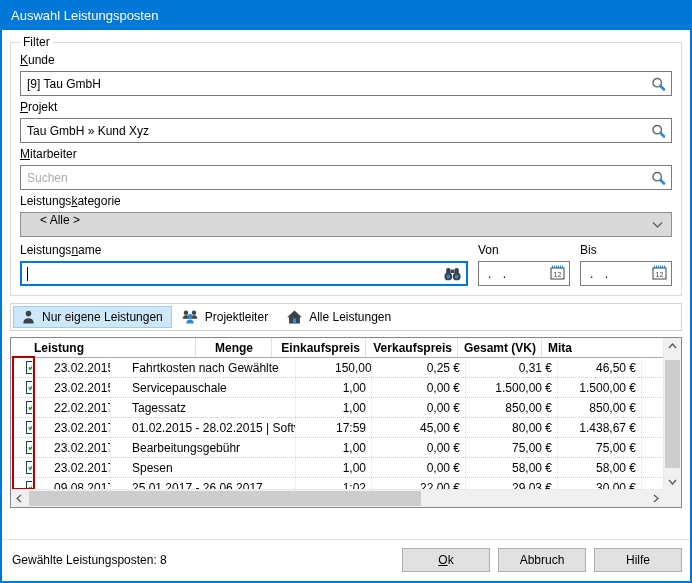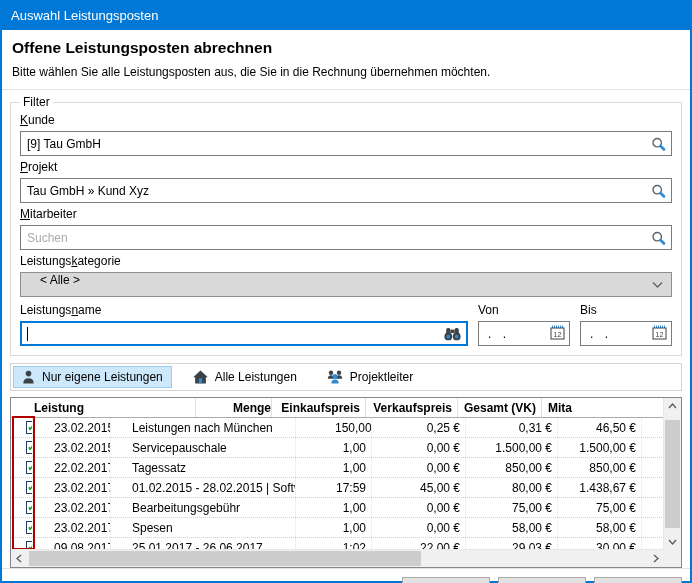--- a/index.html
+++ b/index.html
@@ -19,36 +19,36 @@
   .inputbox .icon-right{position:absolute;right:5px;top:50%;transform:translateY(-50%);display:flex;align-items:center;}
   .inputbox.focused{border:2px solid #0078d7;height:21px;}
   .caret{display:inline-block;width:1px;height:14px;background:#000;margin-left:5px;}
   .combo{height:23px;border:1px solid #8f8f8f;background:#d9d9d9;display:flex;padding-left:19px;position:relative;}
   .combo .icon-right{position:absolute;right:8px;top:50%;transform:translateY(-50%);display:flex;}
   .lrow{display:flex;gap:10px;margin-top:2px;}
   .lcol.grow{flex:1;min-width:0;}
   .lcol.datecol{width:92px;flex:none;}
   .datefield{height:23px;border:1px solid #7b7b7b;background:#fff;display:flex;align-items:center;justify-content:space-between;padding:0 4px 0 9px;}
   .datefield .dval{letter-spacing:4px;}
-  .tabstrip{flex:none;margin:7px 8px 0;border:1px solid #d4d4d4;padding:2px;display:flex;align-items:stretch;gap:12px;}
+  .tabstrip{flex:none;margin:7px 8px 0;border:1px solid #d4d4d4;padding:2px;display:flex;align-items:stretch;gap:1px;}
   .tab{display:flex;align-items:center;gap:7px;padding:3px 8px;border:1px solid transparent;cursor:default;}
   .tab.selected{background:#cde8fb;border:1px solid #9fcdf0;}
   .tablewrap{flex:none;margin:6px 8px 0;border:1px solid #828790;position:relative;height:169px;box-sizing:content-box;background:#fff;overflow:hidden;}
   .thead{display:flex;height:19px;font-weight:bold;border-bottom:1px solid #ababab;margin-right:17px;align-items:center;}
   .thead>div{box-sizing:border-box;height:100%;display:flex;align-items:center;border-right:1px solid #e0e0e0;overflow:hidden;white-space:nowrap;}
   .tbody{margin-right:17px;}
   .trow{display:flex;height:19px;align-items:center;border-bottom:1px dotted #cfcfcf;}
   .trow>div{box-sizing:border-box;height:100%;display:flex;align-items:center;border-right:1px dotted #e3e3e3;overflow:hidden;white-space:nowrap;padding-left:21px;}
   .c-datumhead{width:100px;padding-left:5px;}
   .c-check{width:22px;justify-content:center;}
   .c-datum{width:78px;padding-left:2px;}
   .c-leistung{width:185px;padding-left:7px;}
   .thead .c-leistung{padding-left:23px;}
   .c-menge{width:76px;}
-  .thead .c-menge{justify-content:flex-end;padding-right:0;text-align:right;}
+  .thead .c-menge{justify-content:flex-end;padding-right:18px;text-align:right;}
   .trow .c-menge{padding:0 5px 0 12px;}
   .trow .c-menge .unit{width:27px;color:#14532d;flex:none;margin-top:44px;}
   .trow .c-menge .mval{flex:1;text-align:right;display:block;}
   .c-ek{width:94px;}
   .c-vk{width:92px;}
   .c-gesamt{width:84px;}
   .num,.thead .c-ek,.thead .c-vk,.thead .c-gesamt{justify-content:flex-end;padding-right:5px;}
   .c-mit{flex:1;padding-left:6px;border-right:none !important;}
   .checkbox{width:13px;height:13px;box-sizing:border-box;border:1px solid #1e3c64;background:#fff;display:flex;align-items:center;justify-content:center;}
   .checkbox.checked::before{content:"✓";color:#1ea321;font-weight:bold;font-size:12px;line-height:1;margin-top:-1px;}
@@ -72,24 +72,20 @@
 </style>
 </head>
 <body>
 
 <div class="window">
 
   <div class="titlebar">
     <span>Auswahl Leistungsposten</span>
   </div>
 
-  <div class="header">
-    <div class="h-title">Offene Leistungsposten abrechnen</div>
-    <div class="h-sub">Bitte wählen Sie alle Leistungsposten aus, die Sie in die Rechnung übernehmen möchten.</div>
-  </div>
 
   <fieldset class="filter">
     <legend>Filter</legend>
 
     <label class="flabel"><u>K</u>unde</label>
     <div class="inputbox">
       <input type="text" value="[9] Tau GmbH" style="">
       <span class="icon-right">
         <svg width="15" height="15" viewBox="0 0 15 15">
             <circle cx="6.2" cy="6.2" r="4.2" fill="none" stroke="#5a6570" stroke-width="1.4"></circle>
@@ -197,59 +193,59 @@
       <span class="ticon">
         <svg width="13" height="14" viewBox="0 0 13 14">
             <circle cx="6.5" cy="3.6" r="2.8" fill="#3b4248"></circle>
             <path d="M1.3 13.4 q0-5.2 5.2-5.2 q5.2 0 5.2 5.2 z" fill="#3b4248"></path>
           </svg>
       </span>
       <span>Nur eigene Leistungen</span>
     </div>
     <div class="tab">
       <span class="ticon">
-        <svg width="15" height="14" viewBox="0 0 15 14">
-          <path d="M7.5 0.6 L14.8 7.2 L12.9 7.2 L12.9 13.4 L2.1 13.4 L2.1 7.2 L0.2 7.2 Z" fill="#3b4248"></path>
-          <rect x="5.9" y="8.3" width="3.2" height="5.1" fill="#2f8ad3"></rect>
-        </svg>
-      </span>
-      <span>Alle Leistungen</span>
-    </div>
-    <div class="tab">
-      <span class="ticon">
         <svg width="16" height="14" viewBox="0 0 16 14">
           <circle cx="4" cy="2.8" r="2.2" fill="#3b4248"></circle>
             <path d="M0.8 8.8 q0-3.6 3.2-3.6 q3.2 0 3.2 3.6 z" fill="#3b4248"></path>
           <circle cx="12" cy="2.8" r="2.2" fill="#3b4248"></circle>
             <path d="M8.8 8.8 q0-3.6 3.2-3.6 q3.2 0 3.2 3.6 z" fill="#3b4248"></path>
           <circle cx="8" cy="6.4" r="2.5" fill="#2f8ad3"></circle>
             <path d="M4.3 13.6 q0-4 3.7-4 q3.7 0 3.7 4 z" fill="#2f8ad3"></path>
         </svg>
       </span>
       <span>Projektleiter</span>
     </div>
+    <div class="tab">
+      <span class="ticon">
+        <svg width="15" height="14" viewBox="0 0 15 14">
+          <path d="M7.5 0.6 L14.8 7.2 L12.9 7.2 L12.9 13.4 L2.1 13.4 L2.1 7.2 L0.2 7.2 Z" fill="#3b4248"></path>
+          <rect x="5.9" y="8.3" width="3.2" height="5.1" fill="#2f8ad3"></rect>
+        </svg>
+      </span>
+      <span>Alle Leistungen</span>
+    </div>
   </div>
 
   <div class="tablewrap">
     <div class="thead">
       <div class="c-leistung">Leistung</div>
       <div class="c-menge">Menge</div>
       <div class="c-ek">Einkaufspreis</div>
       <div class="c-vk">Verkaufspreis</div>
       <div class="c-gesamt">Gesamt (VK)</div>
       <div class="c-mit">Mita</div>
     </div>
 
     <div class="tbody">
   <div class="trow">
     <div class="c-check">
             <span class="checkbox checked"></span>
           </div>
     <div class="c-datum">23.02.2015</div>
-    <div class="c-leistung">Leistungen nach München</div>
+    <div class="c-leistung">Fahrtkosten nach Gewählte</div>
     <div class="c-menge">
             <span class="unit">km</span>
             <span class="mval">150,00</span>
           </div>
     <div class="c-ek num">0,25 €</div>
     <div class="c-vk num">0,31 €</div>
     <div class="c-gesamt num">46,50 €</div>
     <div class="c-mit"></div>
   </div>
 

